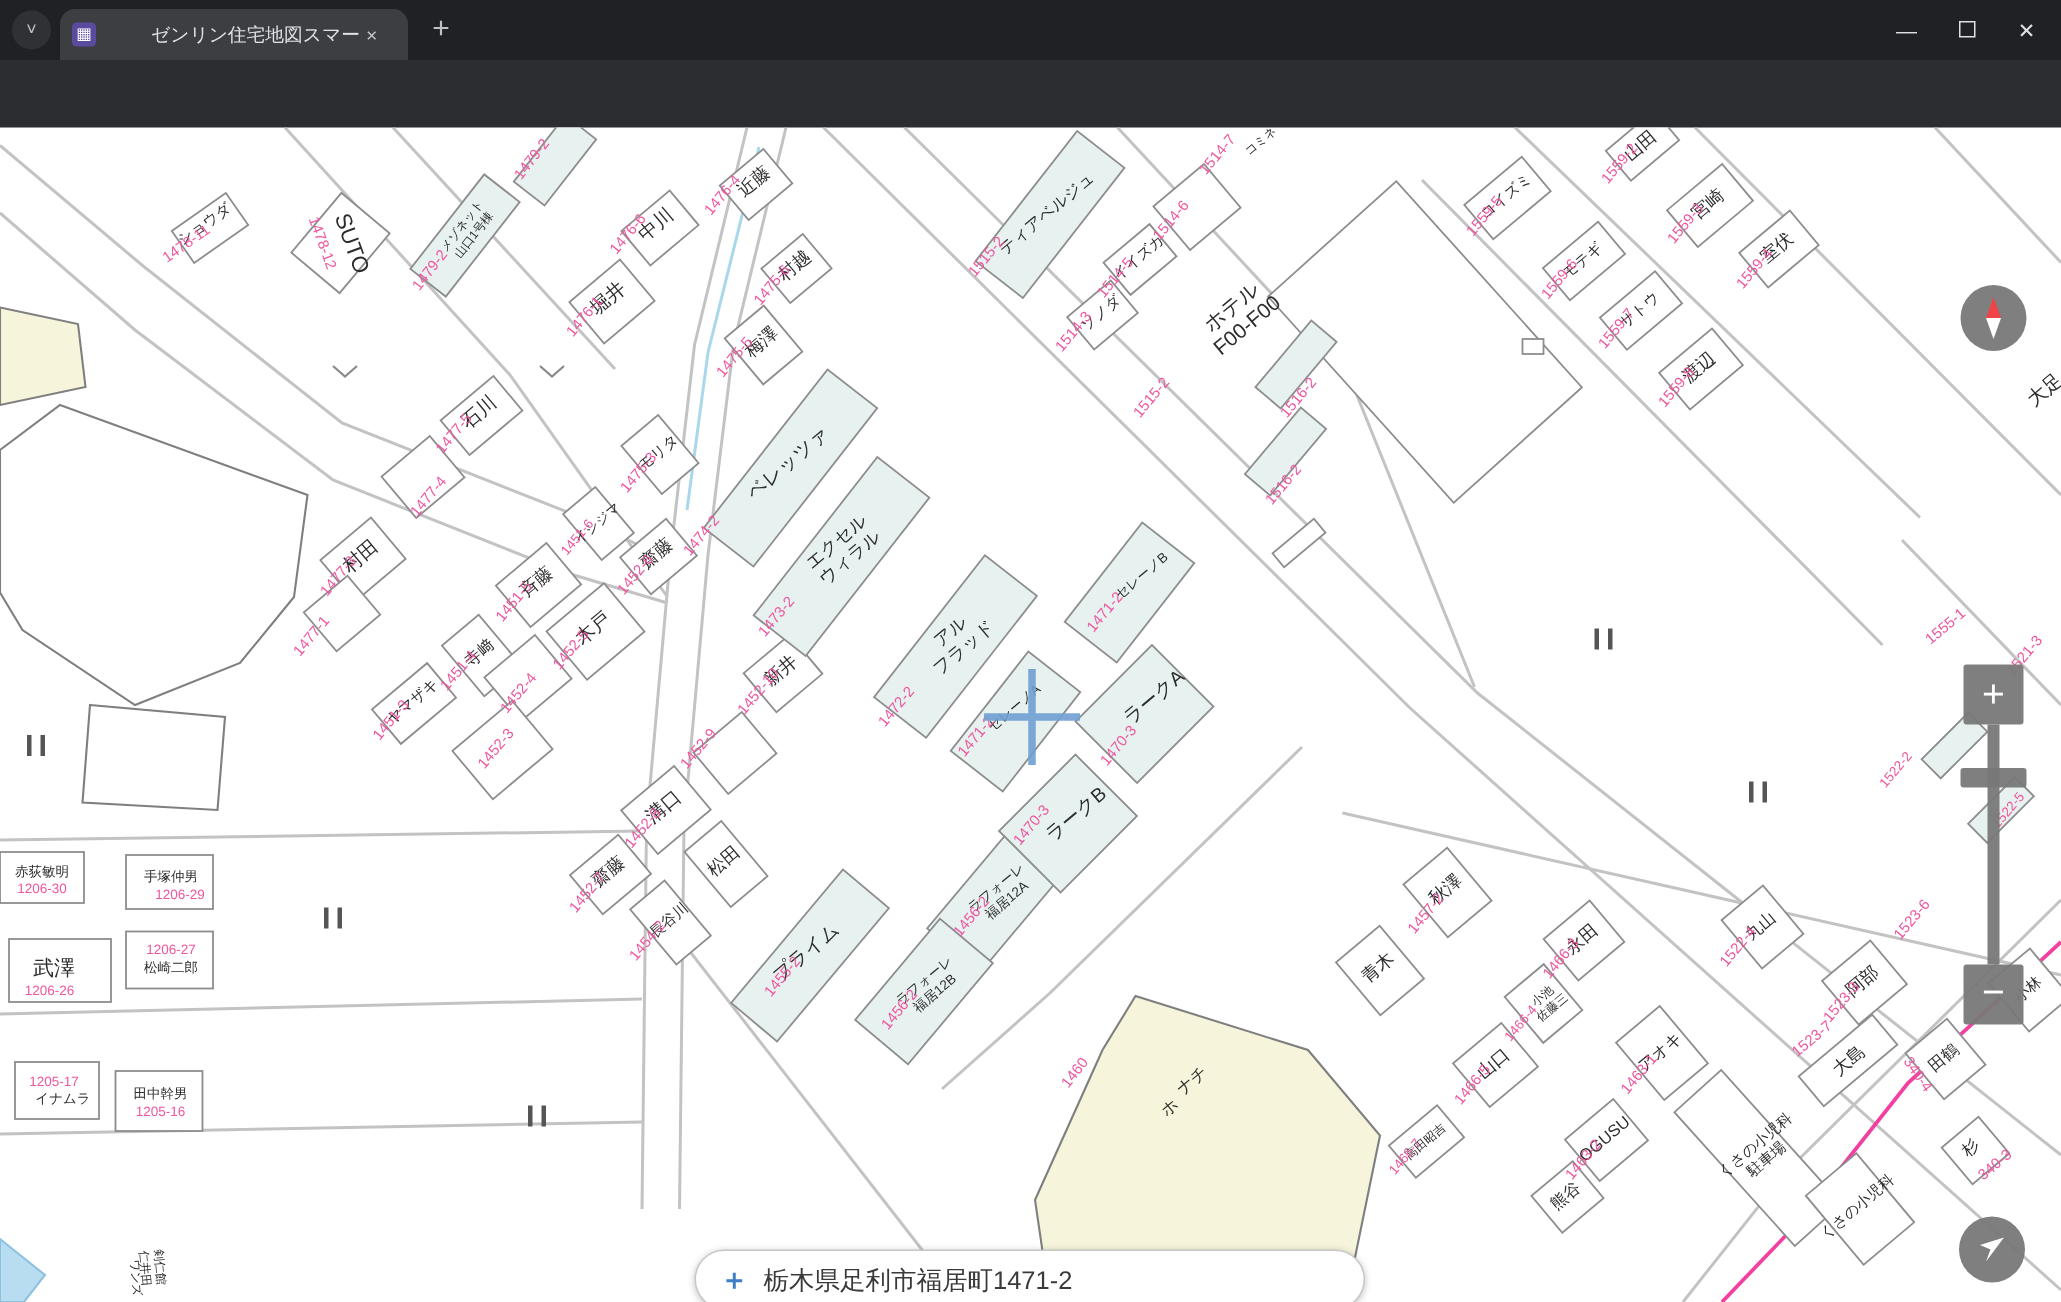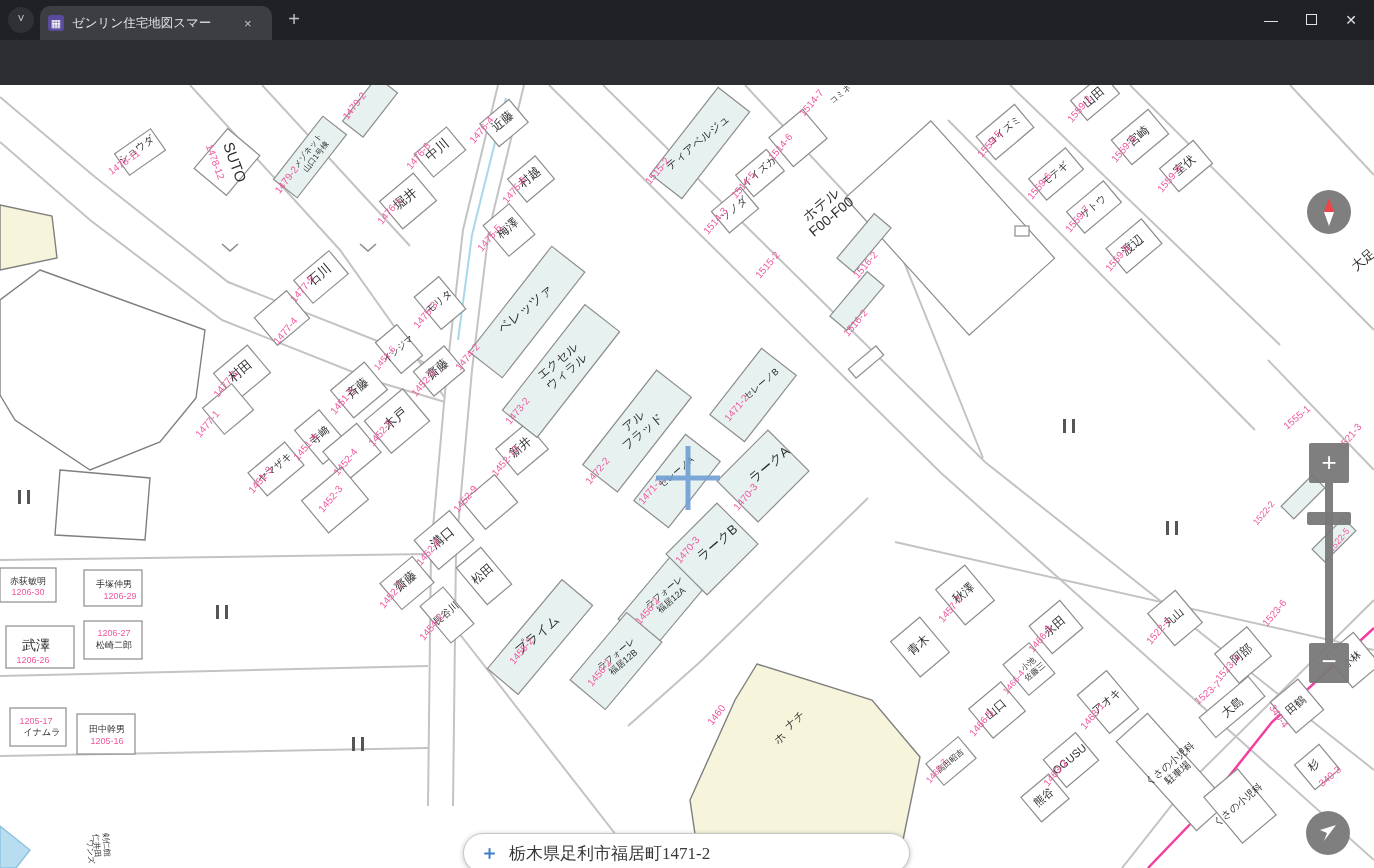--- a/index.html
+++ b/index.html
@@ -5,21 +5,21 @@
   html,body{margin:0;padding:0;width:1374px;height:868px;overflow:hidden;
     font-family:"Liberation Sans",sans-serif;background:#202124;}
   
   #tabstrip{position:absolute;left:0;top:0;width:1374px;height:40px;background:#202124;}
   #tab-search{position:absolute;left:8px;top:7px;width:26px;height:26px;border-radius:50%;
     background:#303134;color:#bdc1c6;text-align:center;line-height:24px;font-size:12px;}
   #tab{position:absolute;left:40px;top:6px;width:232px;height:34px;background:#3c3e42;
     border-radius:10px 10px 0 0;display:flex;align-items:center;padding:0 8px;box-sizing:border-box;}
   #favicon{width:16px;height:16px;background:#5b4b9e;border-radius:3px;color:#fff;font-size:11px;
     line-height:16px;text-align:center;flex:0 0 16px;}
-  #tab-title{color:#dfe1e5;font-size:12.5px;margin-left:8px;white-space:nowrap;overflow:hidden;width:168px;}
+  #tab-title{color:#dfe1e5;font-size:12.5px;margin-left:8px;white-space:nowrap;overflow:hidden;width:168px;text-align:right;}
   #tab-close{color:#c3c6ca;font-size:13px;margin-left:4px;cursor:default;}
   #new-tab{position:absolute;left:282px;top:8px;color:#bdc1c6;font-size:20px;width:24px;text-align:center;}
   .winbtn{position:absolute;top:10px;width:20px;height:20px;color:#dee1e6;text-align:center;line-height:20px;}
   #win-min{left:1261px;font-size:14px;}
   #win-max{left:1301px;}
   #win-max span{display:inline-block;width:9px;height:9px;border:1.4px solid #dee1e6;margin-top:4px;}
   #win-close{left:1341px;font-size:14px;}
   #toolbar{position:absolute;left:0;top:40px;width:1374px;height:45px;background:#2b2d31;}
   .navico{position:absolute;top:51px;width:24px;height:24px;text-align:center;line-height:24px;
     font-size:17px;color:#d3d6da;}
@@ -47,21 +47,21 @@
   #zoom-track{left:1325px;top:398px;width:8px;height:160px;position:absolute;background:rgba(120,120,120,.95);}
   #zoom-handle{left:1307px;top:427px;width:44px;height:13px;border-radius:2px;}
   #zoom-out{left:1309px;top:558px;width:40px;height:40px;border-radius:2px;
     font-size:26px;text-align:center;line-height:36px;}
   #locate{left:1306px;top:726px;width:44px;height:44px;border-radius:50%;}
   
   #search-pill{position:absolute;left:463px;top:748px;width:447px;height:40px;background:#fff;
     border:1px solid #c7c7c7;border-radius:21px;box-shadow:0 1px 5px rgba(0,0,0,.25);
     display:flex;align-items:center;box-sizing:border-box;}
   #search-plus{color:#3f7ec7;font-size:19px;font-weight:bold;margin-left:16px;}
-  #search-text{margin-left:10px;font-size:17px;color:#3a3a3a;white-space:nowrap;font-family:Liberation Serif, serif;}
+  #search-text{margin-left:10px;font-size:17px;color:#3a3a3a;white-space:nowrap;}
 </style>
 </head>
 <body>
 
 <div id="tabstrip">
   <div id="tab-search">˅</div>
   <div id="tab">
     <div id="favicon">▦</div>
     <div id="tab-title">ゼンリン住宅地図スマー</div>
     <div id="tab-close">×</div>

